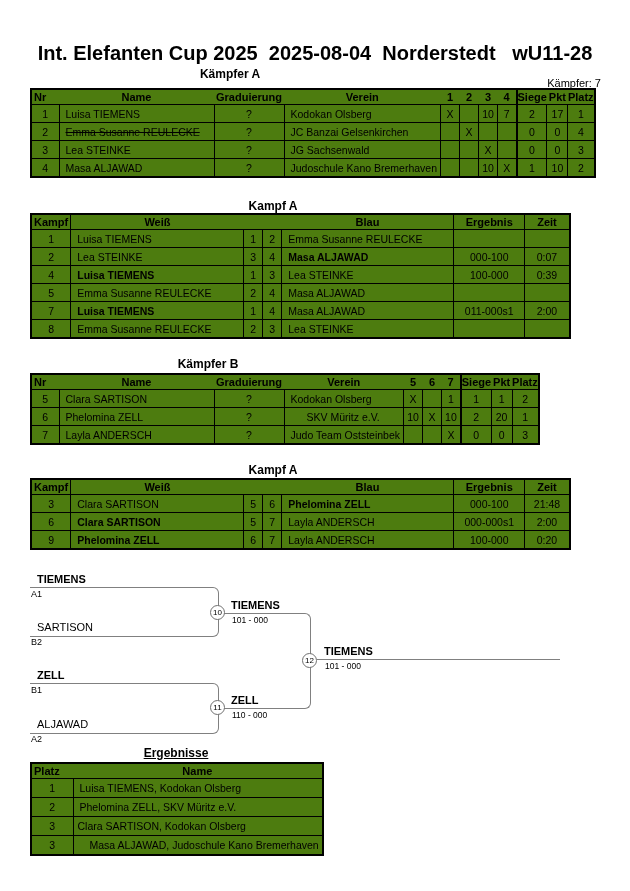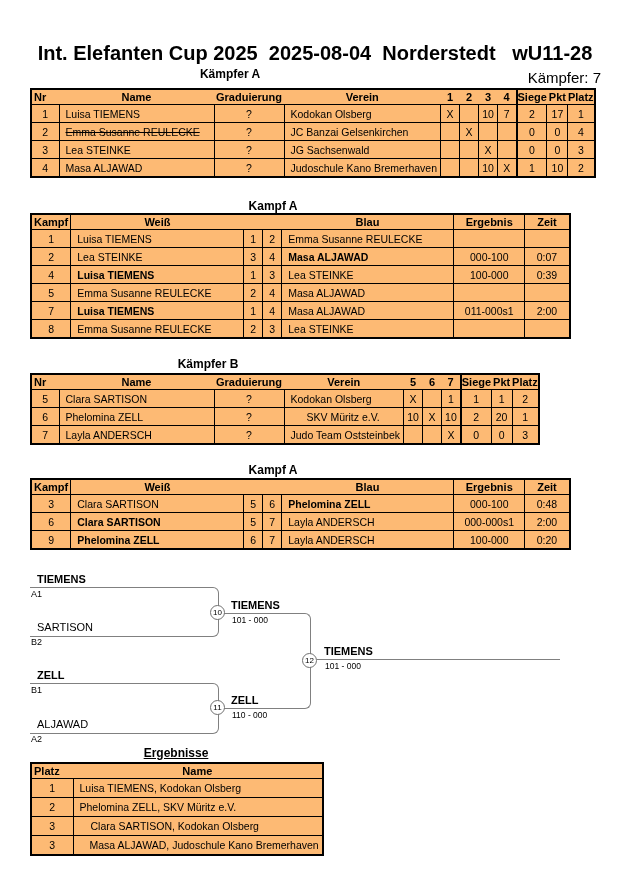--- a/index.html
+++ b/index.html
@@ -5,24 +5,24 @@
   html,body{margin:0;padding:0;}
   body{
     width:630px;height:891px;position:relative;background:#ffffff;
     font-family:"Liberation Sans", sans-serif;color:#000;
   }
   .abs{position:absolute;}
   #page-title{
     left:0;top:42px;width:630px;text-align:center;
     font-size:20px;font-weight:bold;white-space:pre;letter-spacing:0px;
   }
-  #fighter-count{right:29px;top:69px;font-size:15px;}
+  #fighter-count{right:29px;top:77px;font-size:11px;}
   .sec-title{font-size:12px;font-weight:bold;text-align:center;white-space:pre;}
 
-  table.grid{position:absolute;border-collapse:collapse;table-layout:fixed;background:#fdba74;border:2px solid #000;}
+  table.grid{position:absolute;border-collapse:collapse;table-layout:fixed;background:#4d7c0f;border:2px solid #000;}
   .grid td{border:1px solid #000;font-size:10.5px;height:17px;padding:0 3px;white-space:nowrap;overflow:hidden;}
   .grid th{font-size:11px;font-weight:bold;height:14px;padding:0 2px;white-space:nowrap;overflow:hidden;border:none;border-bottom:1px solid #000;}
   .thick-l{border-left:2px solid #000 !important;}
   .hb-r{border-right:1px solid #000 !important;}
   .hb-l{border-left:1px solid #000 !important;}
   .c{text-align:center;} .l{text-align:left;}
   .b{font-weight:bold;} .strike{text-decoration:line-through;}
   .ovf{overflow:visible;}
 
   
@@ -293,21 +293,21 @@
     <th class="c hb-l">Ergebnis</th>
     <th class="c hb-l">Zeit</th>
   </tr>
   <tr>
     <td class="c">3</td>
     <td class="l" style="padding-left:6px">Clara SARTISON</td>
     <td class="c">5</td>
     <td class="c">6</td>
     <td class="l b" style="padding-left:6px">Phelomina ZELL</td>
     <td class="c">000-100</td>
-    <td class="c">0:48</td>
+    <td class="c">21:48</td>
   </tr>
   <tr>
     <td class="c">6</td>
     <td class="l b" style="padding-left:6px">Clara SARTISON</td>
     <td class="c">5</td>
     <td class="c">7</td>
     <td class="l" style="padding-left:6px">Layla ANDERSCH</td>
     <td class="c">000-000s1</td>
     <td class="c">2:00</td>
   </tr>
@@ -365,20 +365,20 @@
   <tr>
     <td class="c" style="height:18px">1</td>
     <td class="l" style="padding-left:6px">Luisa TIEMENS, Kodokan Olsberg</td>
   </tr>
   <tr>
     <td class="c" style="height:18px">2</td>
     <td class="l" style="padding-left:6px">Phelomina ZELL, SKV Müritz e.V.</td>
   </tr>
   <tr>
     <td class="c" style="height:18px">3</td>
-    <td class="l" style="padding-left:17px">Clara SARTISON, Kodokan Olsberg</td>
+    <td class="l" style="padding-left:4px">Clara SARTISON, Kodokan Olsberg</td>
   </tr>
   <tr>
     <td class="c" style="height:18px">3</td>
     <td class="l" style="padding-left:16px">Masa ALJAWAD, Judoschule Kano Bremerhaven</td>
   </tr>
 </tbody>
   </table>
 
 </body></html>

